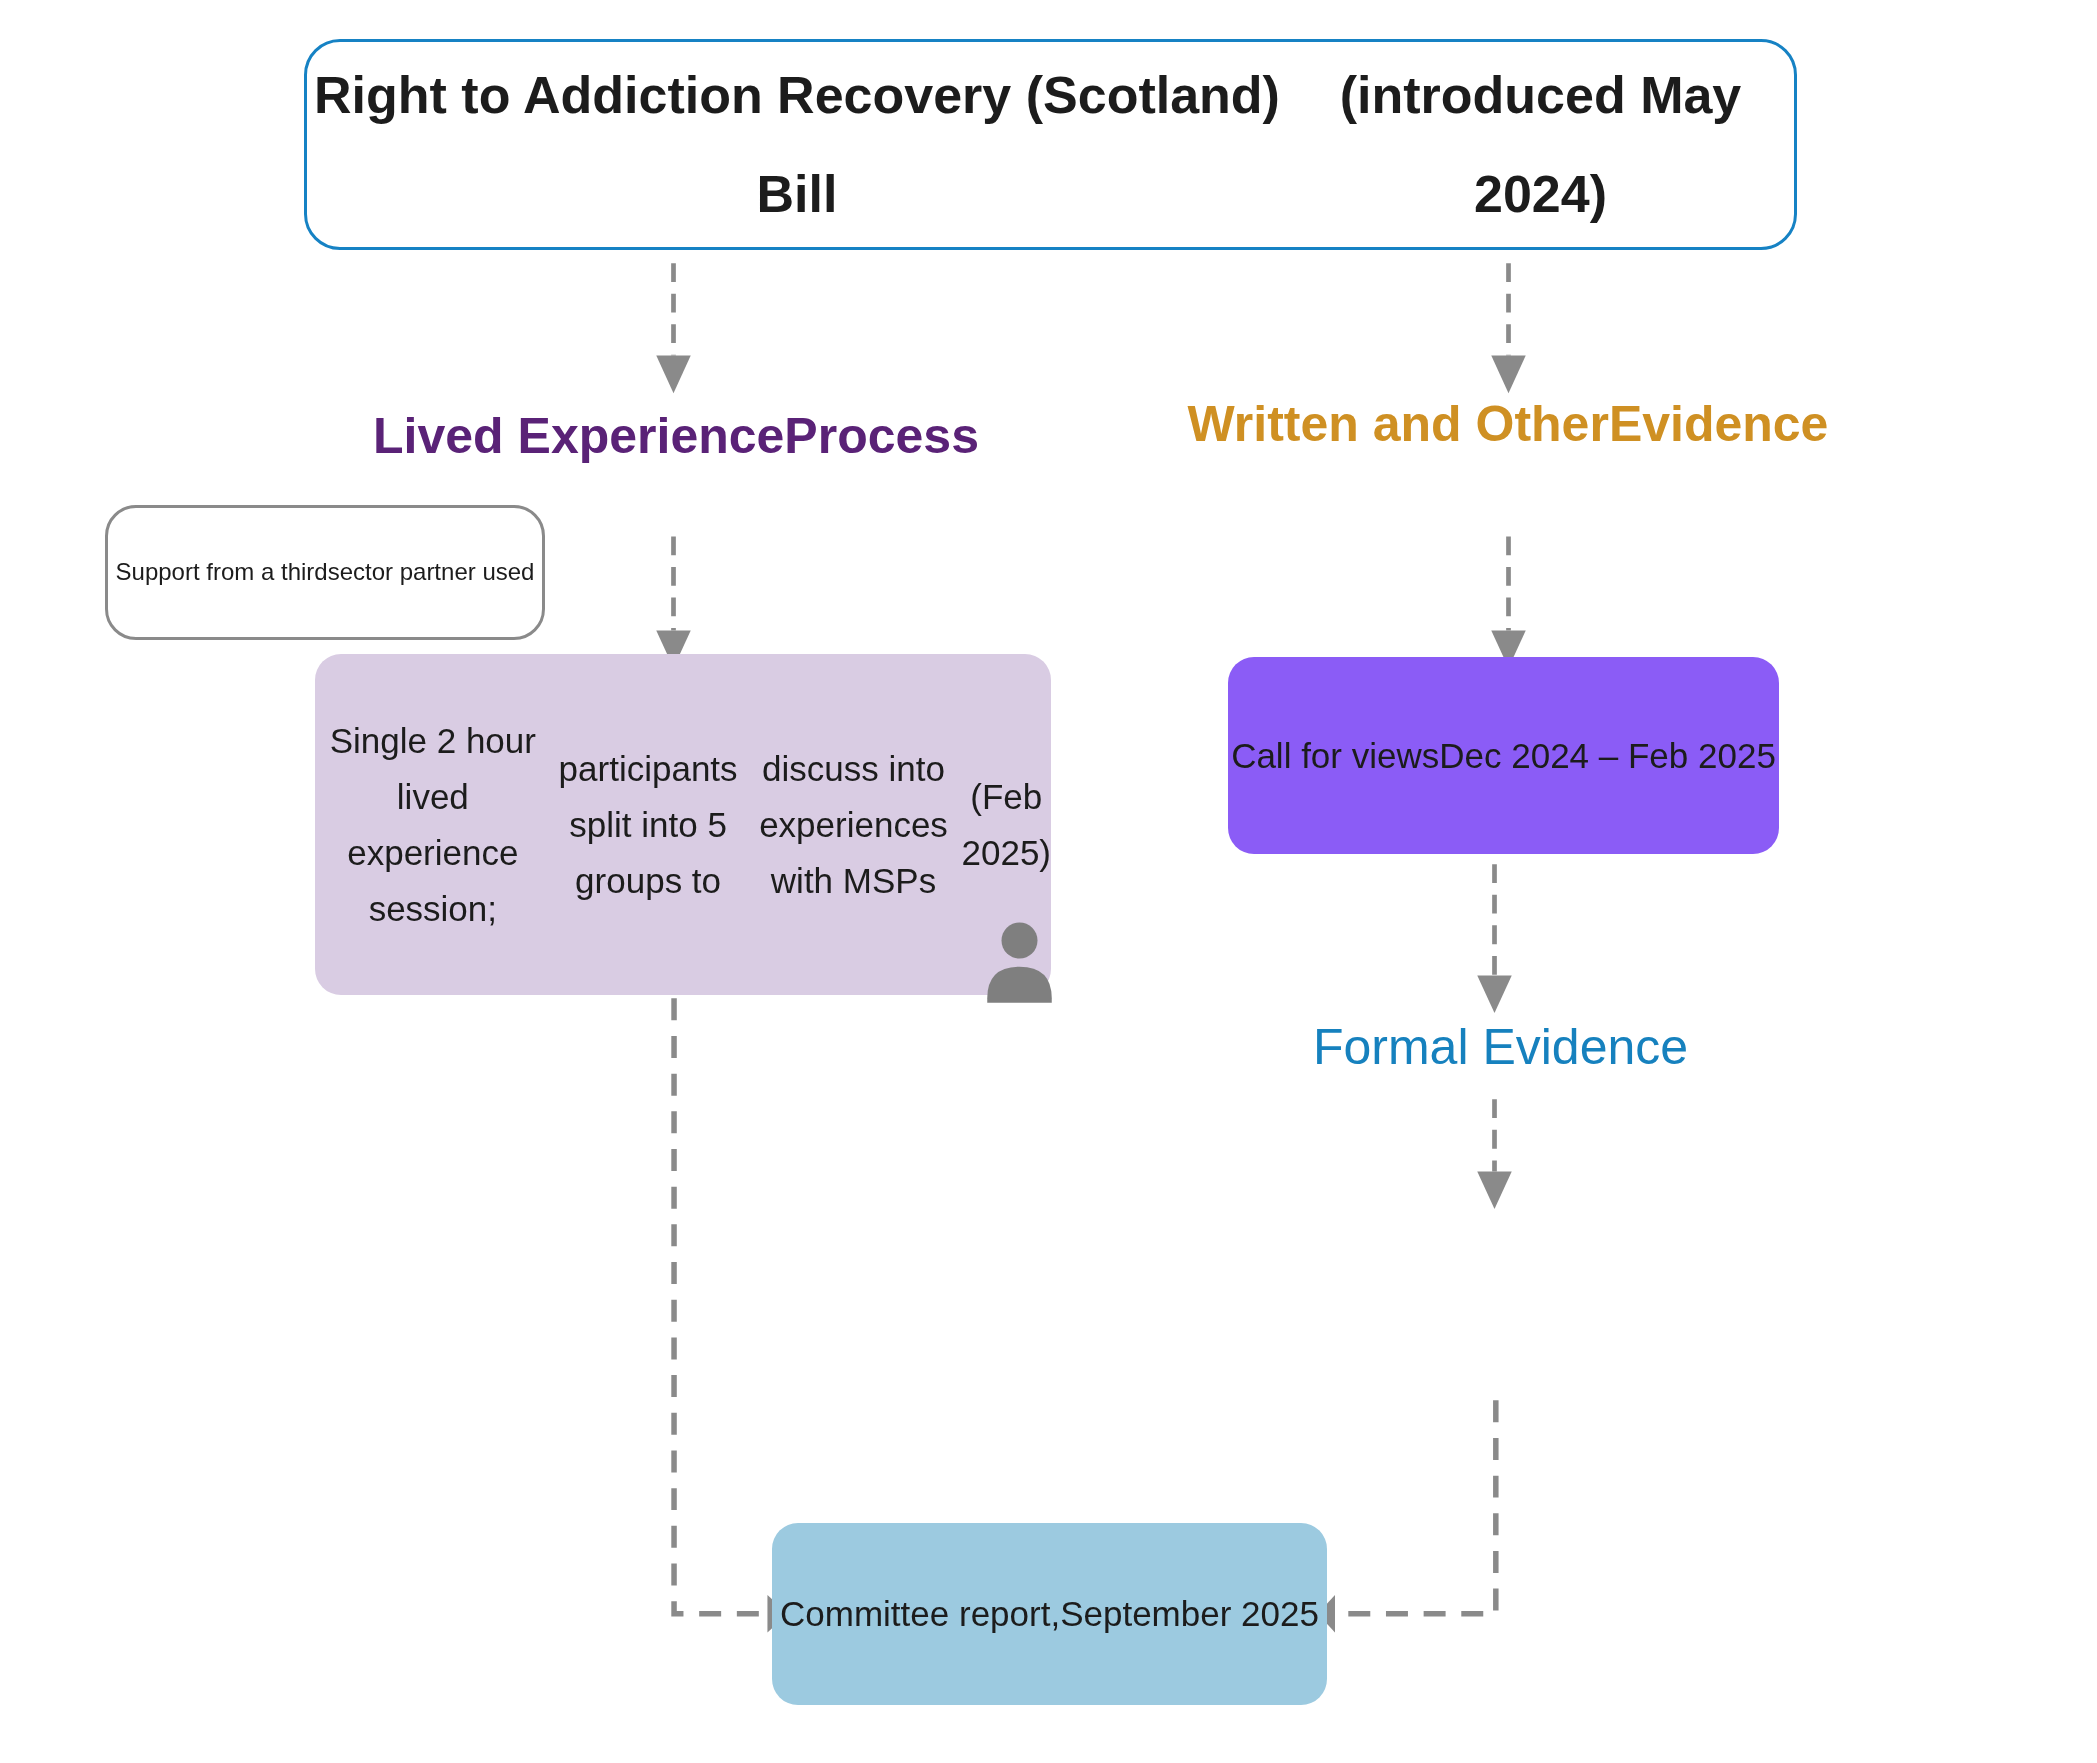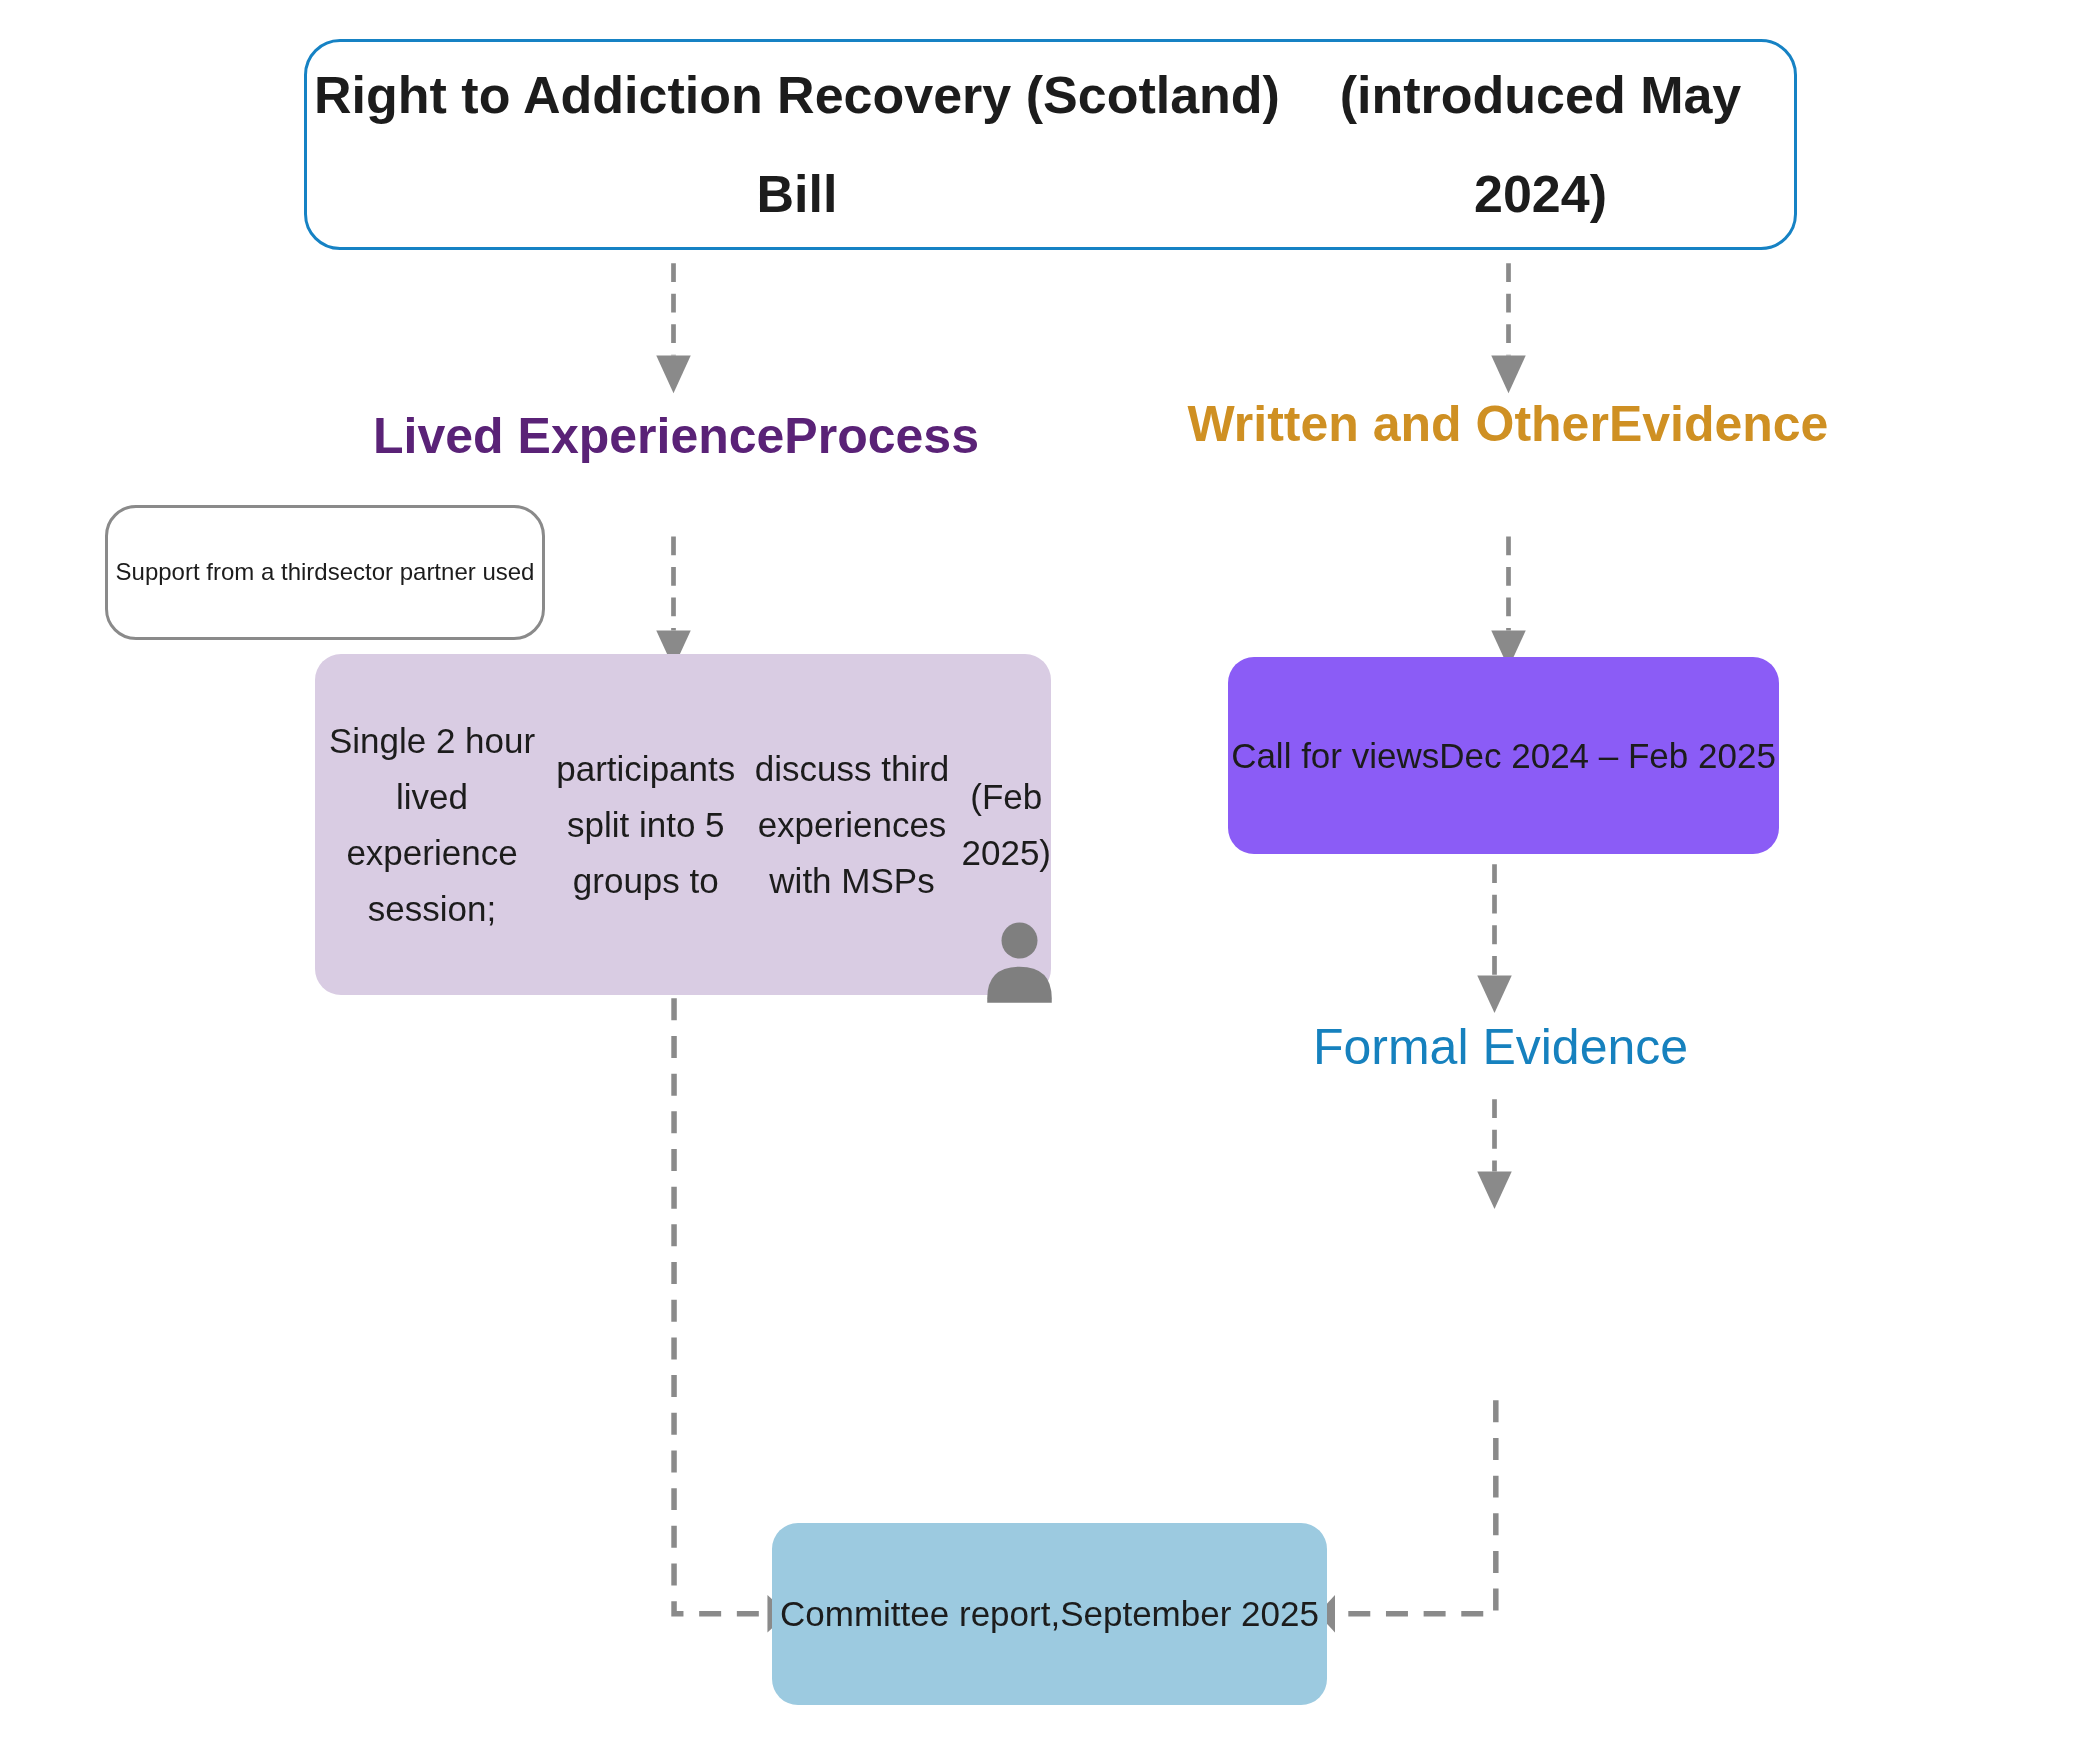--- a/index.html
+++ b/index.html
@@ -100,21 +100,21 @@
   </svg>
 
   <svg class="abs connector" style="left:1485px; top:536px;" width="47" height="138" viewBox="0 0 60 175">
     <line x1="30" y1="0" x2="30" y2="120" stroke-width="6" stroke-dasharray="24 15" stroke="#8a8a8a"></line>
     <polygon points="8,120 52,120 30,168" fill="#8a8a8a"></polygon>
   </svg>
 
   <div class="abs center-text node-box session-box" style="background-color: rgb(217, 204, 227);">
     <div>Single 2 hour lived experience session;</div>
     <div>participants split into 5 groups to</div>
-    <div>discuss third experiences with MSPs</div>
+    <div>discuss into experiences with MSPs</div>
     <div>(Feb 2025)</div>
     <svg class="person-svg" viewBox="0 0 100 110">
       <circle cx="50" cy="27" r="24" fill="#7f7f7f"></circle>
       <path d="M 7 110 L 7 104 Q 7 62 50 62 Q 93 62 93 104 L 93 110 Z" fill="#7f7f7f"></path>
     </svg>
   </div>
 
   <div class="abs center-text node-box views-box" style="background-color: #8b5cf6;">
     <div>Call for views</div>
     <div>Dec 2024 – Feb 2025</div>

